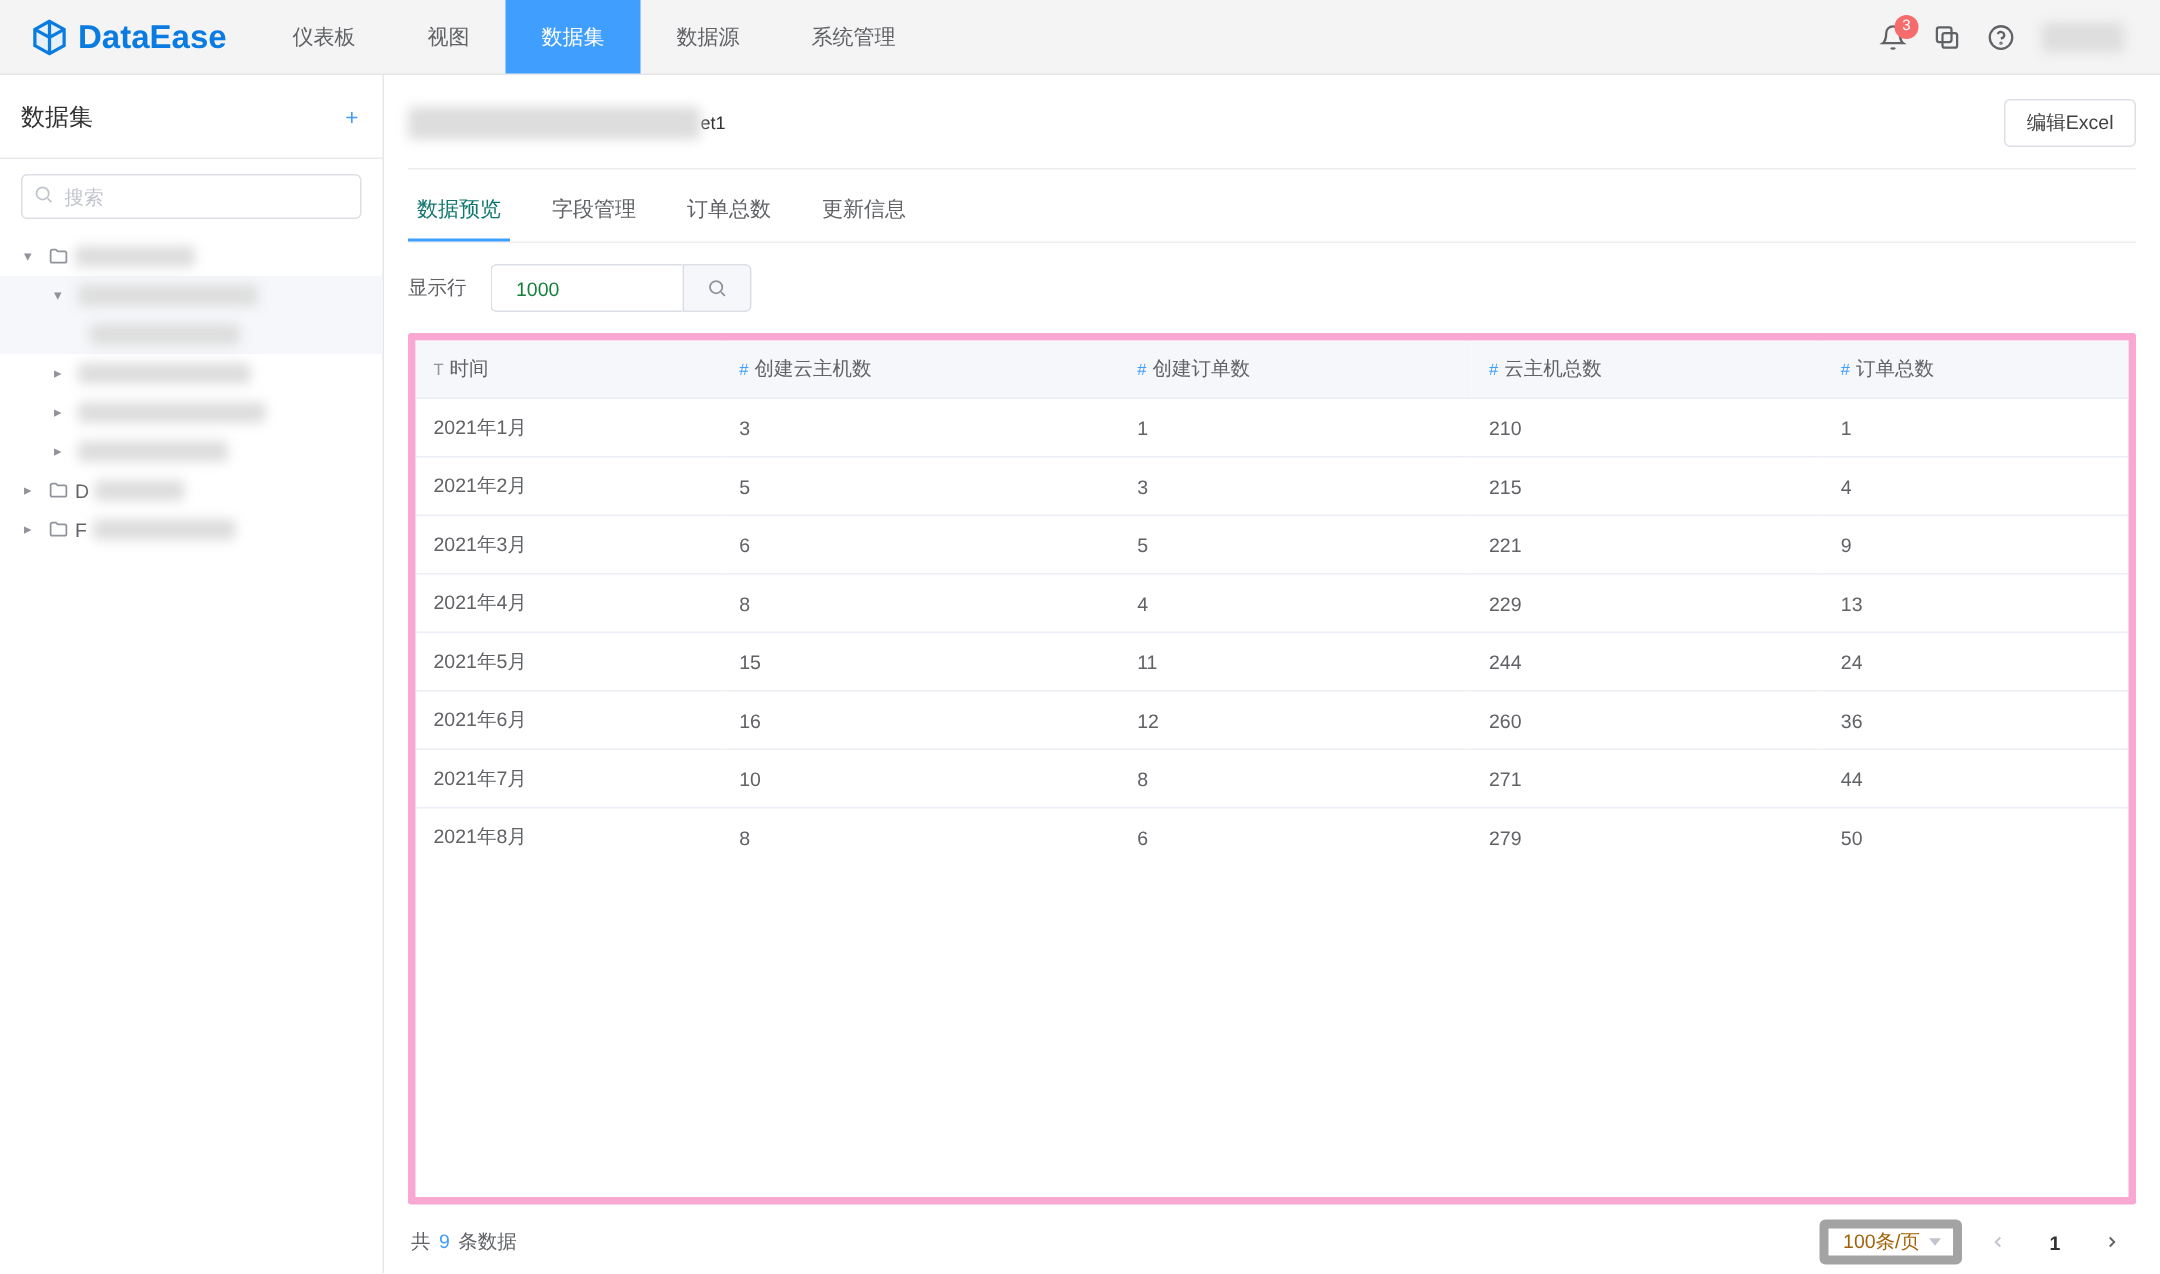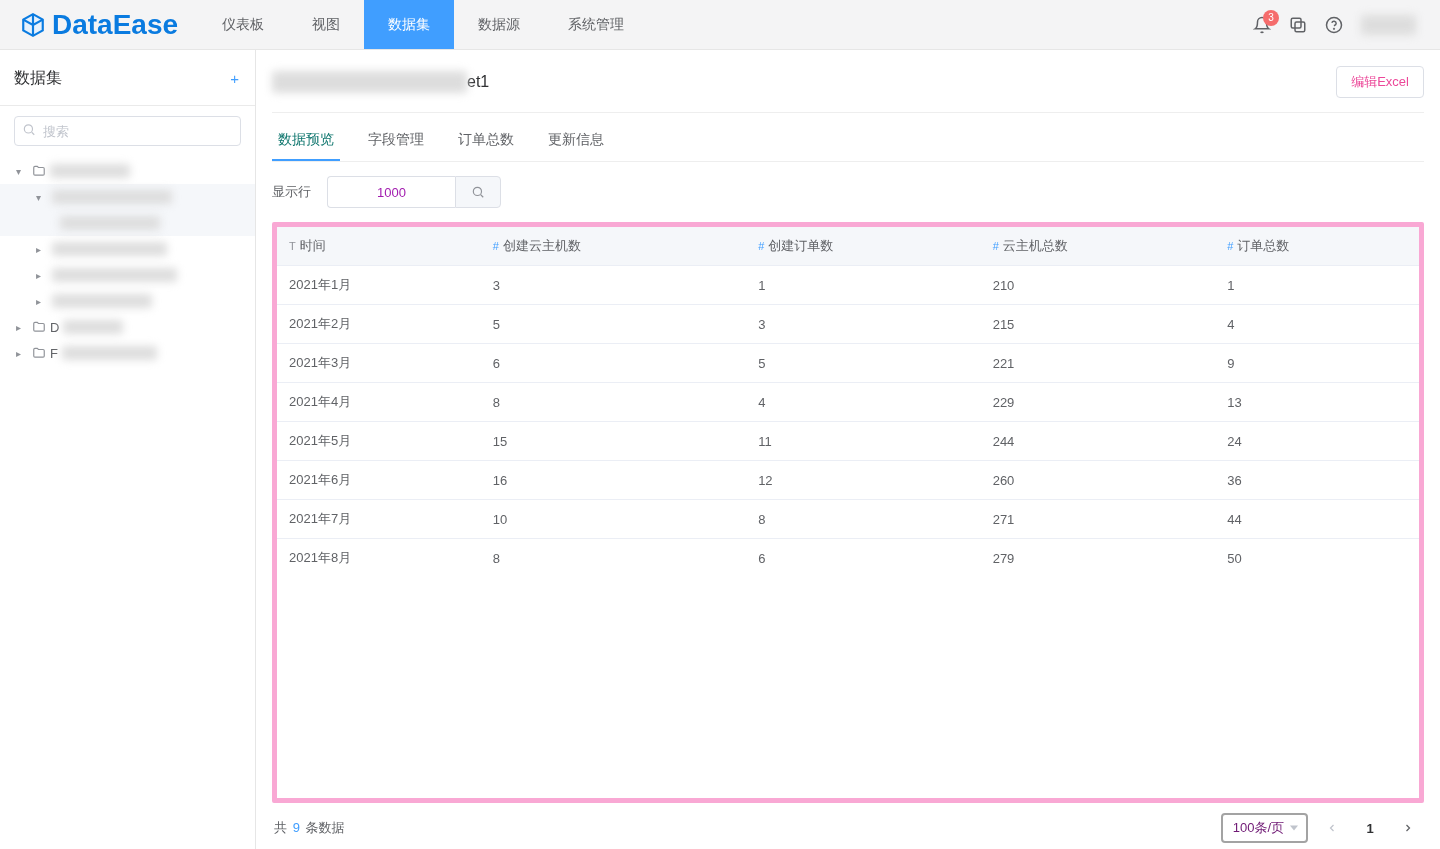--- a/index.html
+++ b/index.html
@@ -18,21 +18,21 @@
       background: #f4f4f5;
       display: flex;
       align-items: center;
       border-bottom: 1px solid #e6e6e6;
     }
     .logo {
       display: flex;
       align-items: center;
       gap: 6px;
       padding: 0 20px;
-      font-size: 28px;
+      font-size: 22px;
       font-weight: 700;
       color: #0a7be0;
     }
     .nav-tabs {
       display: flex;
       height: 100%;
     }
     .nav-tab {
       padding: 0 24px;
       height: 100%;
@@ -156,31 +156,31 @@
     .page-title-area {
       display: flex;
       align-items: center;
       gap: 0;
     }
     .page-title-blur {
       width: 195px;
       height: 22px;
     }
     .page-title-suffix {
-      font-size: 16px;
+      font-size: 12px;
       color: #303133;
     }
     .edit-btn {
       border: 1px solid #dcdfe6;
       background: #fff;
       border-radius: 4px;
       height: 32px;
       padding: 0 14px;
       font-size: 13px;
-      color: #ec4899;
+      color: #404040;
       cursor: pointer;
     }
     .sub-tabs {
       display: flex;
       gap: 22px;
       padding: 10px 0 0 0;
       border-bottom: 1px solid #eee;
     }
     .sub-tab {
       padding: 8px 6px 10px 6px;
@@ -203,24 +203,23 @@
       font-size: 13px;
       color: #606266;
     }
     .input-group { display: flex; }
     .input-group input {
       width: 128px;
       height: 32px;
       border: 1px solid #dcdfe6;
       border-right: none;
       border-radius: 4px 0 0 4px;
-      padding: 0 28px;
-      font-size: 13px;
-      color: #a21caf;
-      text-align: center;
+      padding: 0 16px;
+      font-size: 13px;
+      color: #15803d;
     }
     .input-group button {
       width: 46px;
       height: 32px;
       border: 1px solid #dcdfe6;
       background: #f5f7fa;
       border-radius: 0 4px 4px 0;
       cursor: pointer;
       color: #909399;
       display: flex;
@@ -267,25 +266,25 @@
       color: #606266;
     }
     .footer .count { color: #409eff; margin: 0 2px; }
     .pager {
       display: flex;
       align-items: center;
       gap: 10px;
     }
     .page-size {
       height: 30px;
-      border: 2px solid #a3a3a3;
+      border: 6px solid #a3a3a3;
       border-radius: 4px;
       padding: 0 22px 0 10px;
       font-size: 13px;
-      color: #701a75;
+      color: #a16207;
       display: flex;
       align-items: center;
       position: relative;
       cursor: pointer;
     }
     .page-size::after {
       content: "";
       position: absolute;
       right: 8px;
       top: 50%;

